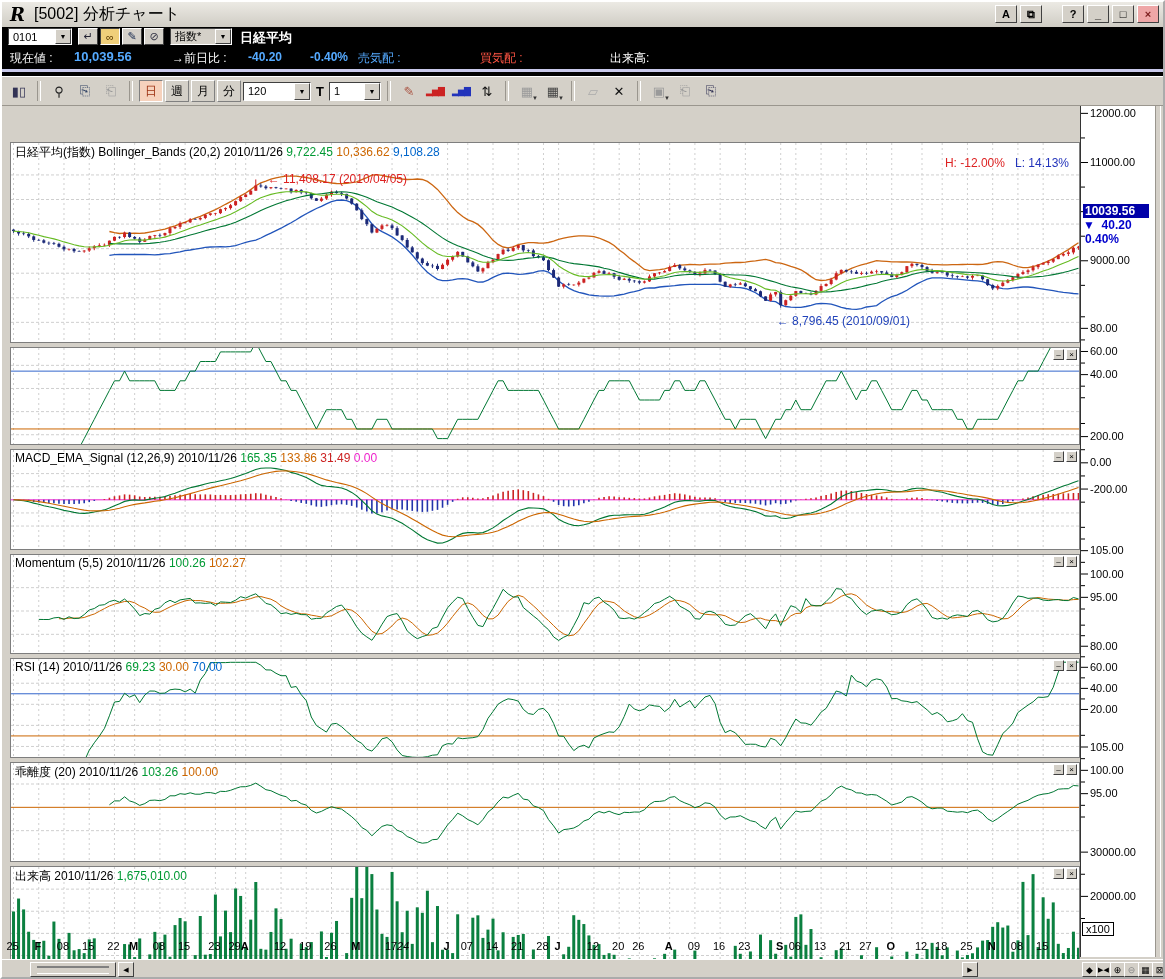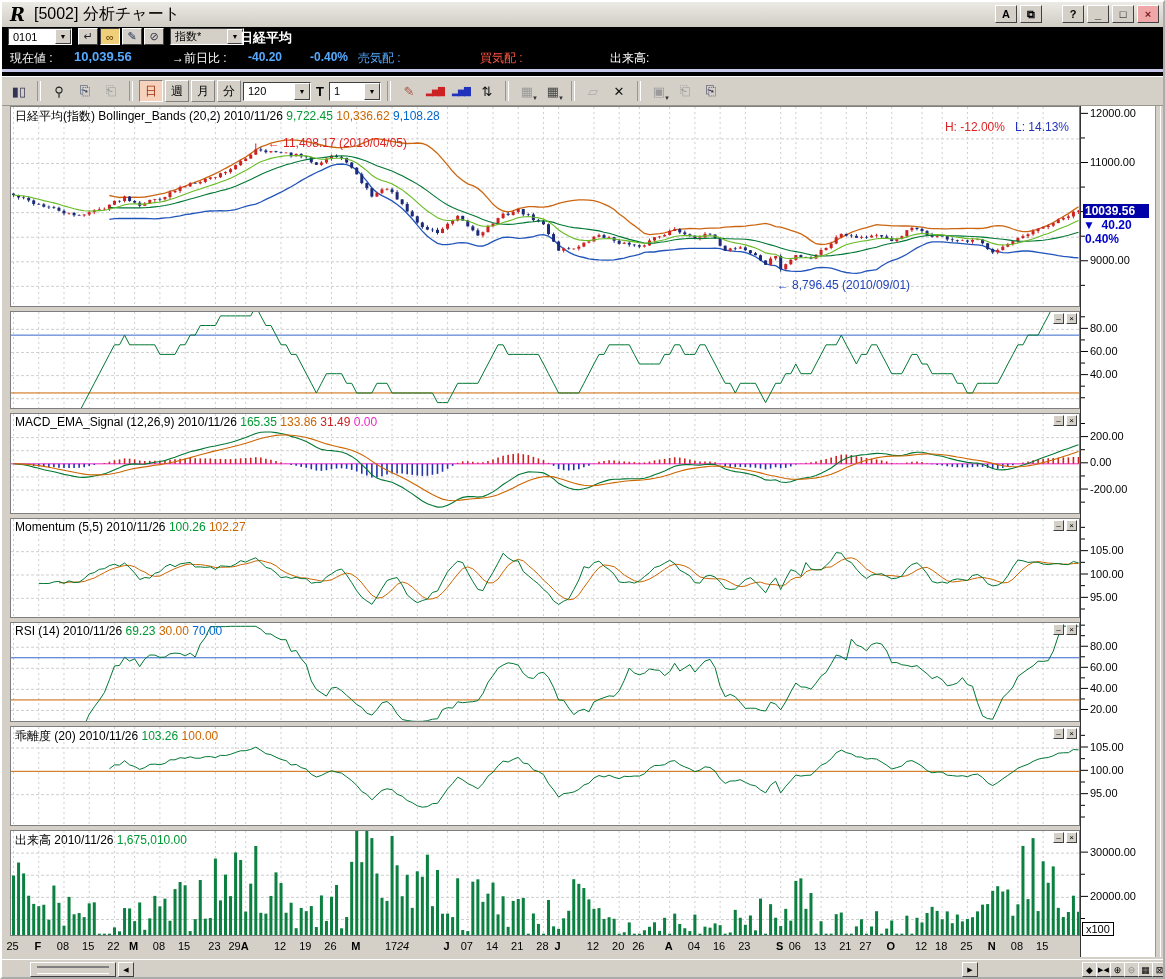--- a/index.html
+++ b/index.html
@@ -27,21 +27,21 @@
   
   #toolbar{position:absolute;top:74px;left:0;right:0;height:28px;background:#d4d0c8;border-top:1px solid #fff;border-bottom:1px solid #9a968e;display:flex;align-items:center;padding-left:5px;gap:2px;}
   .tbtn{height:22px;min-width:24px;background:#d4d0c8;border:1px solid #d4d0c8;font-size:13px;display:inline-flex;align-items:center;justify-content:center;padding:0 2px;box-sizing:border-box;position:relative;}
   .tbtn.toggle{width:22px;font-size:12px;color:#000;border-color:#fff #808080 #808080 #fff;}
   .tbtn.toggle.active{background:#f6d2bd;border-color:#808080 #fff #fff #808080;color:#9c3010;}
   .tbtn .dd{position:absolute;right:0;bottom:0;font-size:6px;color:#333;}
   .tbtn .bars{font-size:9px;letter-spacing:-1px;}
   .tsep{width:2px;height:20px;border-left:1px solid #9a968e;border-right:1px solid #fff;margin:0 4px;}
   .tlabel{font-size:13px;font-weight:bold;margin:0 3px;color:#000;}
   
-  .panel{position:absolute;left:8px;width:1070px;background:#fff;border:1px solid #7e7e7e;box-sizing:border-box;overflow:hidden;}
+  .panel{position:absolute;left:8px;width:1070px;background:#fff;border:1px solid #7e7e7e;box-sizing:border-box;overflow:hidden;margin-top:36px;}
   .panel svg{position:absolute;left:0;top:0;}
   .phead{position:absolute;left:4px;top:1px;font-size:12px;white-space:pre;z-index:3;}
   .hl{position:absolute;right:10px;top:13px;font-size:12px;white-space:pre;z-index:3;}
   .anno{position:absolute;font-size:12px;white-space:pre;z-index:3;}
   .pctl{position:absolute;top:1px;right:2px;display:flex;gap:2px;z-index:4;}
   .pbtn{width:11px;height:11px;background:#d4d0c8;border:1px solid;border-color:#fff #404040 #404040 #fff;font-size:8px;line-height:8px;text-align:center;padding:0;color:#000;}
   
   #axis{position:absolute;left:1078px;top:104px;width:74px;height:851px;background:#fff;border-left:1px solid #333;box-sizing:content-box;}
   .alabel{position:absolute;left:9px;font-size:11px;color:#000;white-space:pre;}
   #price-tag{position:absolute;left:2px;top:98px;width:62px;background:#0000a8;color:#fff;font-size:12px;font-weight:bold;padding:0 2px;z-index:2;}
@@ -84,21 +84,21 @@
     <div class="combo" style="position:absolute;left:6px;top:1px;width:64px;">
       <span>0101</span>
       <span class="arrow">▼</span>
     </div>
     <span id="row1-btns" style="position:absolute;left:76px;top:1px;display:flex;gap:2px;">
         <button class="sbtn3" style="color: rgb(34, 34, 51);">↵</button>
         <button class="sbtn3 amber" style="color: rgb(90, 58, 0);">∞</button>
         <button class="sbtn3" style="color: rgb(34, 51, 85);">✎</button>
         <button class="sbtn3" style="color: rgb(51, 51, 68);">⊘</button>
       </span>
-    <div class="combo gray" style="position:absolute;left:168px;top:1px;width:74px;">
+    <div class="combo gray" style="position:absolute;left:168px;top:1px;width:62px;">
       <span>指数*</span>
       <span class="arrow">▼</span>
     </div>
     <span style="position:absolute;left:238px;top:2px;color:#fff;font-weight:bold;font-size:13px;">日経平均</span>
   </div>
 
   <div id="row2">
     <span class="q" style="left:8px;">現在値 :</span>
     <span class="q qv" style="left:72px;font-size:13px;top:3px;">10,039.56</span>
     <span class="q" style="left:170px;">→前日比 :</span>
@@ -1553,21 +1553,21 @@
     <span class="xlab m" style="left: 444.58px;">J</span>
     <span class="xlab" style="left: 464.769px;">07</span>
     <span class="xlab" style="left: 490.005px;">14</span>
     <span class="xlab" style="left: 515.241px;">21</span>
     <span class="xlab" style="left: 540.476px;">28</span>
     <span class="xlab m" style="left: 555.618px;">J</span>
     <span class="xlab" style="left: 590.948px;">12</span>
     <span class="xlab" style="left: 616.184px;">20</span>
     <span class="xlab" style="left: 636.373px;">26</span>
     <span class="xlab m" style="left: 666.656px;">A</span>
-    <span class="xlab" style="left: 691.892px;">04</span>
+    <span class="xlab" style="left: 691.892px;">09</span>
     <span class="xlab" style="left: 717.127px;">16</span>
     <span class="xlab" style="left: 742.363px;">23</span>
     <span class="xlab m" style="left: 777.693px;">S</span>
     <span class="xlab" style="left: 792.835px;">06</span>
     <span class="xlab" style="left: 818.071px;">13</span>
     <span class="xlab" style="left: 843.307px;">21</span>
     <span class="xlab" style="left: 863.495px;">27</span>
     <span class="xlab m" style="left: 888.731px;">O</span>
     <span class="xlab" style="left: 919.014px;">12</span>
     <span class="xlab" style="left: 939.203px;">18</span>

